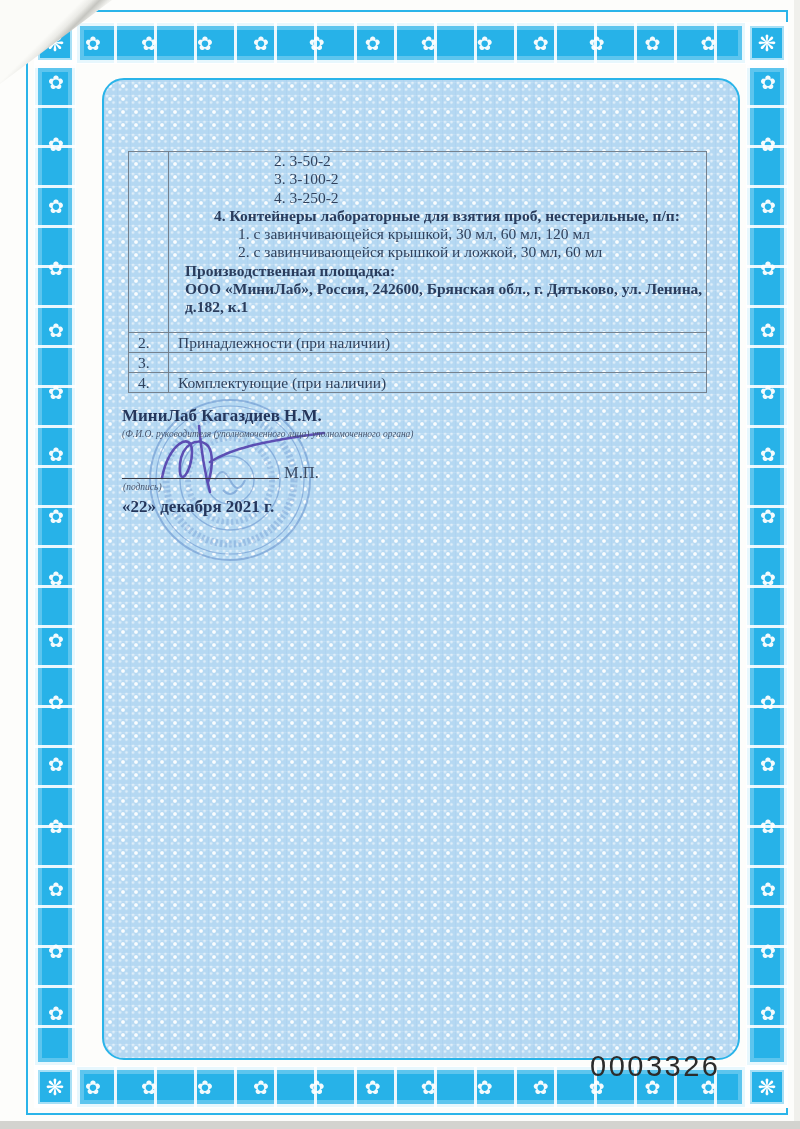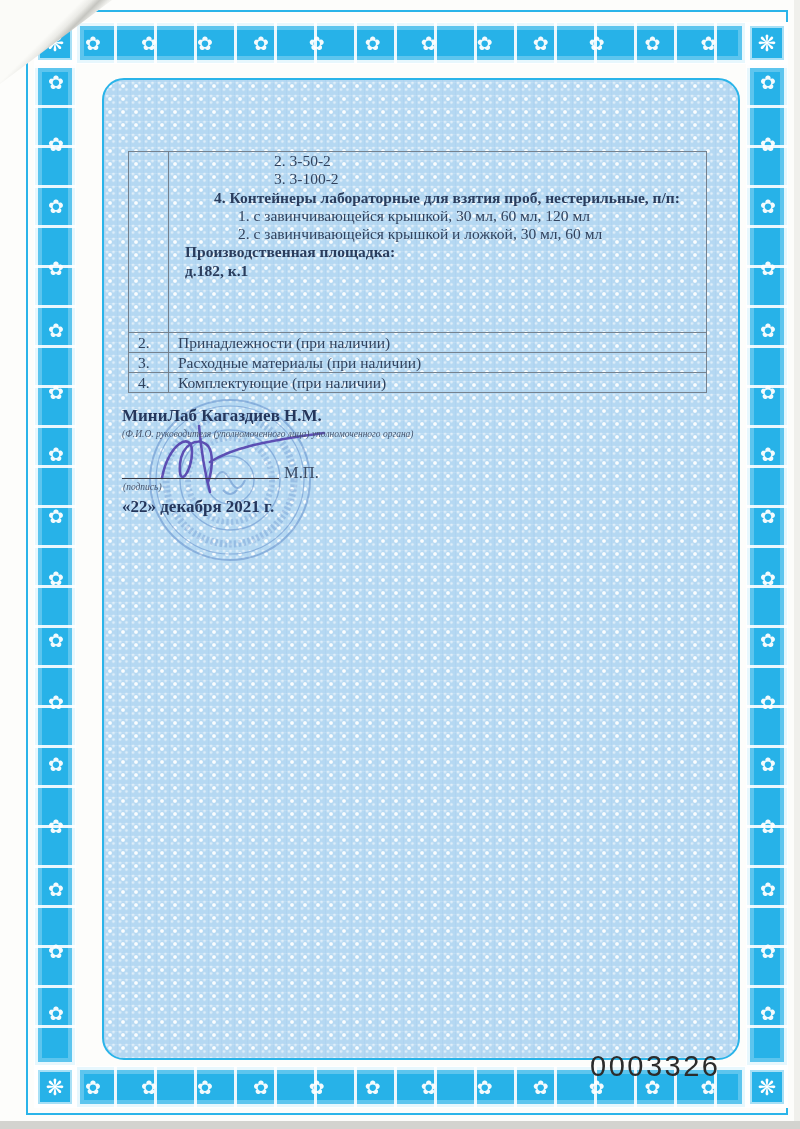--- a/index.html
+++ b/index.html
@@ -115,35 +115,36 @@
 
   <div class="content">
 
     <div class="doc-table">
       <div class="trow row-main">
         <div class="tcell-num"></div>
         <div class="tcell-text">
           <div class="sizes">
             <div>2. 3-50-2</div>
             <div>3. 3-100-2</div>
+            <div>4. 3-250-2</div>
           </div>
           <div class="item14">4. Контейнеры лабораторные для взятия проб, нестерильные, п/п:</div>
           <div class="subitem">1. с завинчивающейся крышкой, 30 мл, 60 мл, 120 мл</div>
           <div class="subitem">2. с завинчивающейся крышкой и ложкой, 30 мл, 60 мл</div>
           <div class="prod">Производственная площадка:</div>
+          <div class="prod">ООО «МиниЛаб», Россия, 242600, Брянская обл., г. Дятьково, ул. Ленина,</div>
           <div class="prod">д.182, к.1</div>
         </div>
       </div>
       <div class="trow small-rows">
         <div class="tcell-num">2.</div>
         <div class="tcell-text">Принадлежности (при наличии)</div>
       </div>
       <div class="trow small-rows">
         <div class="tcell-num">3.</div>
-        <div class="tcell-text">Расходные материалы (при наличии)</div>
       </div>
       <div class="trow small-rows">
         <div class="tcell-num">4.</div>
         <div class="tcell-text">Комплектующие (при наличии)</div>
       </div>
     </div>
 
     <svg class="stamp-svg" width="170" height="170" viewBox="0 0 170 170">
       <g fill="none" stroke="#628fcb" opacity="0.55">
         <circle cx="85" cy="85" r="80" stroke-width="2"></circle>

